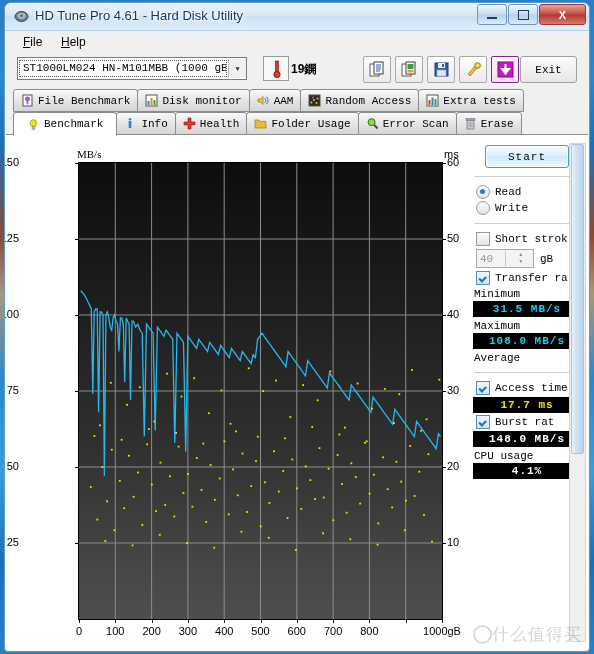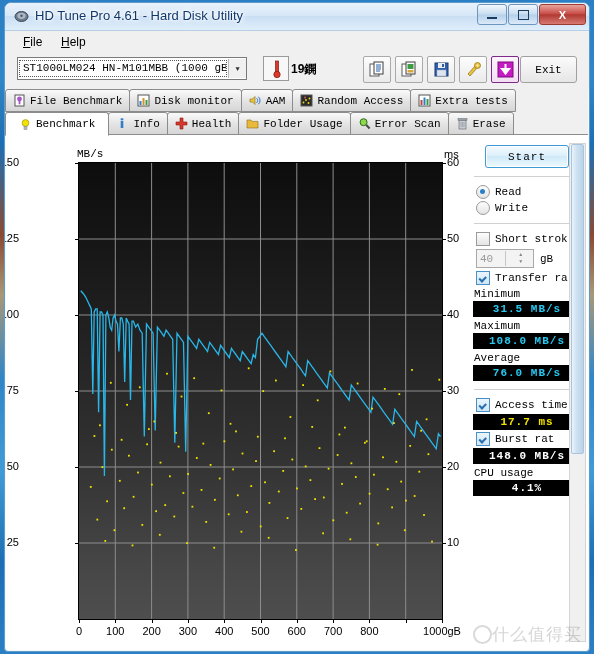--- a/index.html
+++ b/index.html
@@ -86,21 +86,21 @@
   }
   .exit-btn{
     position:absolute;right:12px;top:3px;width:55px;height:25px;
     border:1px solid #a0a0a0;border-radius:3px;
     background:linear-gradient(180deg,#fbfbfb,#e6e6e6);
     font-family:"Liberation Mono",monospace;font-size:11px;color:#000;
     display:flex;align-items:center;justify-content:center;
   }
 
   
-  .tabrow{position:relative;height:23px;padding-left:0;}
+  .tabrow{position:relative;height:23px;padding-left:8px;}
   .tab{
     position:relative;float:left;height:21px;margin-right:-1px;
     border:1px solid #8c8c8c;
     background:linear-gradient(180deg,#fafafa,#e3e3e3 55%,#d6d6d6);
     display:flex;align-items:center;gap:4px;padding:0 7px;
     font-family:"Liberation Mono",monospace;font-size:11px;color:#000;
     border-radius:3px 3px 0 0;
   }
   .tab.active{
     background:#fff;border-bottom-color:#fff;z-index:5;
@@ -111,21 +111,21 @@
 
   
   .content{
     position:absolute;left:1px;right:1px;top:131px;bottom:1px;
     background:#fff;border-top:1px solid #8c8c8c;
   }
   
   .graph-wrap{position:absolute;left:18px;top:10px;}
   .ylabel-left{
     position:absolute;left:53px;top:3px;font-size:11px;color:#000;
-    font-family:Liberation Mono, monospace;
+    font-family:Liberation Serif, serif;
   }
   .ylabel-right{
     position:absolute;left:420px;top:3px;font-size:11px;color:#000;
     font-family:"Liberation Sans",sans-serif;
   }
   .plot{
     position:absolute;left:54px;top:17px;width:363px;height:456px;
     background:linear-gradient(180deg,#0d0d0d 0%,#1d1d1d 30%,#303030 62%,#464646 88%,#4e4e4e 100%);
     border:1px solid #000;
   }
@@ -679,21 +679,20 @@
       <div class="opt">
         <span class="cbox on"></span>
         <span class="opt-label">Transfer ra</span>
       </div>
 
       <div class="res-label">Minimum</div>
       <div class="res-box cyan">31.5 MB/s</div>
       <div class="res-label">Maximum</div>
       <div class="res-box cyan">108.0 MB/s</div>
       <div class="res-label">Average</div>
-      <div class="res-box cyan">76.0 MB/s</div>
 
       <div class="hr"></div>
 
       <div class="opt">
         <span class="cbox on"></span>
         <span class="opt-label">Access time</span>
       </div>
       <div class="res-box yellow">17.7 ms</div>
 
       <div class="opt">

